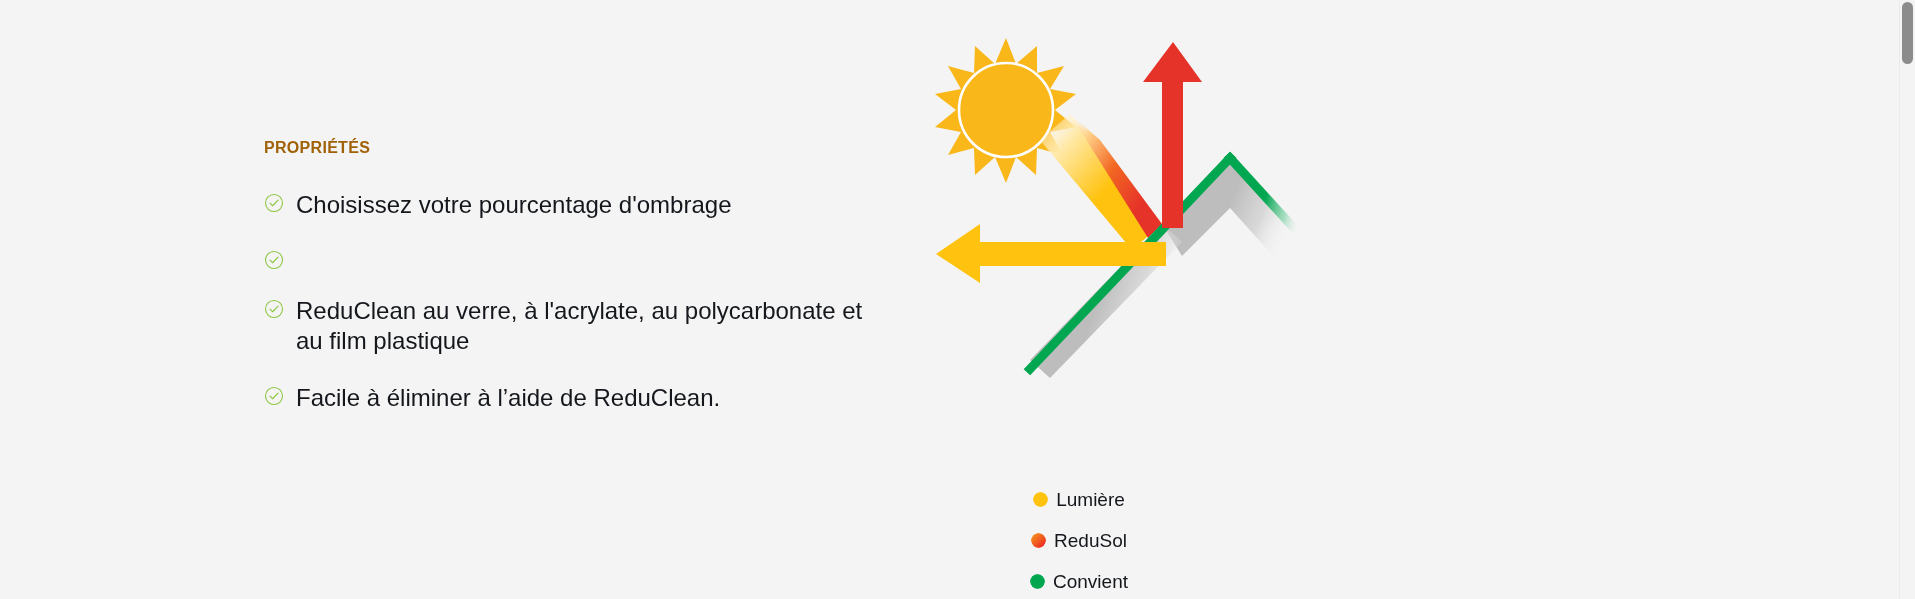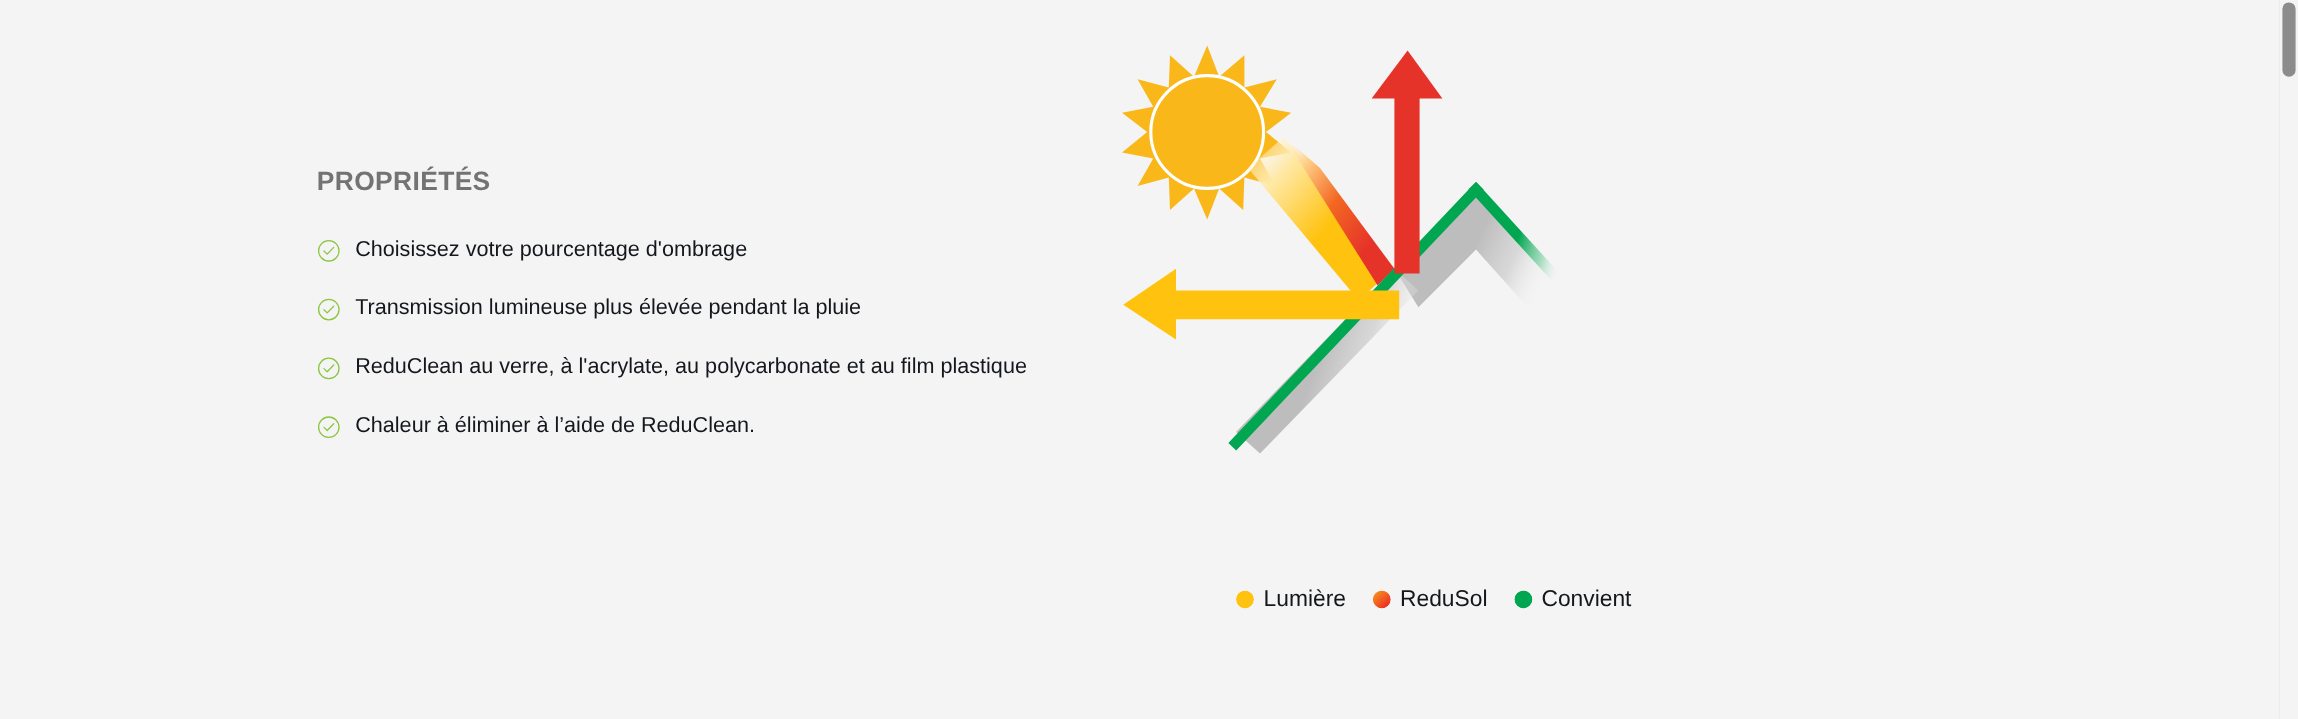--- a/index.html
+++ b/index.html
@@ -24,24 +24,24 @@
 
   
   .props-col {
     position: absolute;
     left: 264px;
     top: 140px;
     width: 620px;
   }
 
   .props-title {
-    font-size: 22px;
+    font-size: 16px;
     font-weight: 700;
     letter-spacing: 0.3px;
-    color: #737373;
+    color: #a16207;
     margin: 0 0 34px 0;
     line-height: 1;
   }
 
   .props-list {
     list-style: none;
     margin: 0;
     padding: 0;
   }
 
@@ -55,21 +55,21 @@
 
   .check-icon {
     flex: 0 0 auto;
     width: 20px;
     height: 20px;
     margin-top: 3px;
     display: block;
   }
 
   .props-text {
-    font-size: 18px;
+    font-size: 24px;
     line-height: 1.28;
     color: #14171c;
     max-width: 600px;
   }
 
   
   .diagram-col {
     position: absolute;
     left: 930px;
     top: 28px;
@@ -86,20 +86,21 @@
   }
 
   
   .legend {
     position: absolute;
     left: 100px;
     top: 462px;
     display: flex;
     align-items: center;
     gap: 22px;
+    flex-direction: column;
   }
   .legend-item {
     display: flex;
     align-items: center;
     gap: 8px;
   }
   .legend-dot {
     width: 15px;
     height: 15px;
     border-radius: 50%;
@@ -149,37 +150,36 @@
         </svg>
         <span class="props-text">Choisissez votre pourcentage d'ombrage</span>
       </li>
 
 
       <li class="props-item">
         <svg class="check-icon" viewBox="0 0 24 24">
           <circle cx="12" cy="12" r="10.2" fill="none" stroke="#8cc63f" stroke-width="1.3"></circle>
           <path d="M7.2 12.2 L10.4 15.3 L16.9 8.6" fill="none" stroke="#8cc63f" stroke-width="1.3" stroke-linecap="round" stroke-linejoin="round"></path>
         </svg>
-        <span class="props-text">Transmission lumineuse plus élevée pendant la pluie</span>
       </li>
 
       <li class="props-item">
         <svg class="check-icon" viewBox="0 0 24 24">
           <circle cx="12" cy="12" r="10.2" fill="none" stroke="#8cc63f" stroke-width="1.3"></circle>
           <path d="M7.2 12.2 L10.4 15.3 L16.9 8.6" fill="none" stroke="#8cc63f" stroke-width="1.3" stroke-linecap="round" stroke-linejoin="round"></path>
         </svg>
         <span class="props-text">ReduClean au verre, à l'acrylate, au polycarbonate et au film plastique</span>
       </li>
 
       <li class="props-item">
         <svg class="check-icon" viewBox="0 0 24 24">
           <circle cx="12" cy="12" r="10.2" fill="none" stroke="#8cc63f" stroke-width="1.3"></circle>
           <path d="M7.2 12.2 L10.4 15.3 L16.9 8.6" fill="none" stroke="#8cc63f" stroke-width="1.3" stroke-linecap="round" stroke-linejoin="round"></path>
         </svg>
-        <span class="props-text">Chaleur à éliminer à l’aide de ReduClean.</span>
+        <span class="props-text">Facile à éliminer à l’aide de ReduClean.</span>
       </li>
 
     </ul>
   </div>
 
   <div class="diagram-col">
 
     <svg class="diagram-svg" viewBox="0 0 460 420">
       <defs>
         <linearGradient id="beamLight" x1="0" y1="0" x2="1" y2="1">

